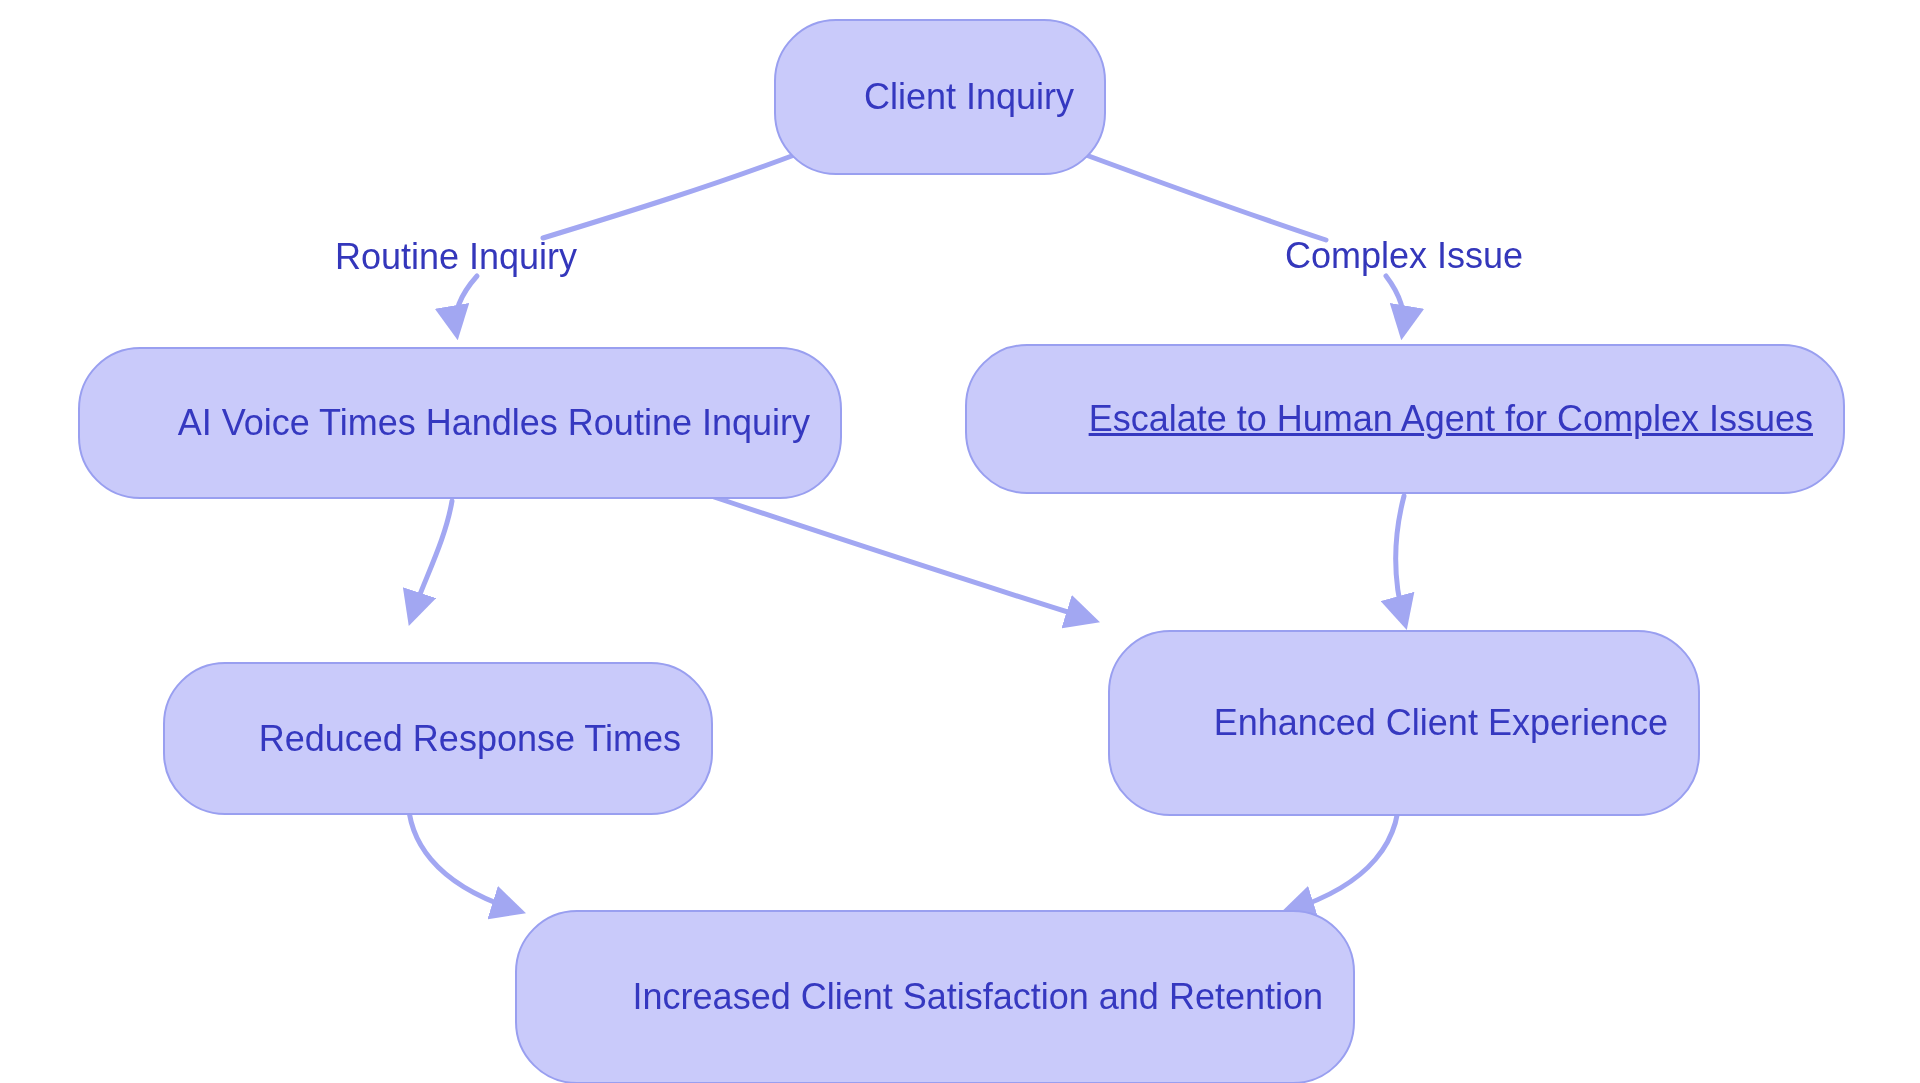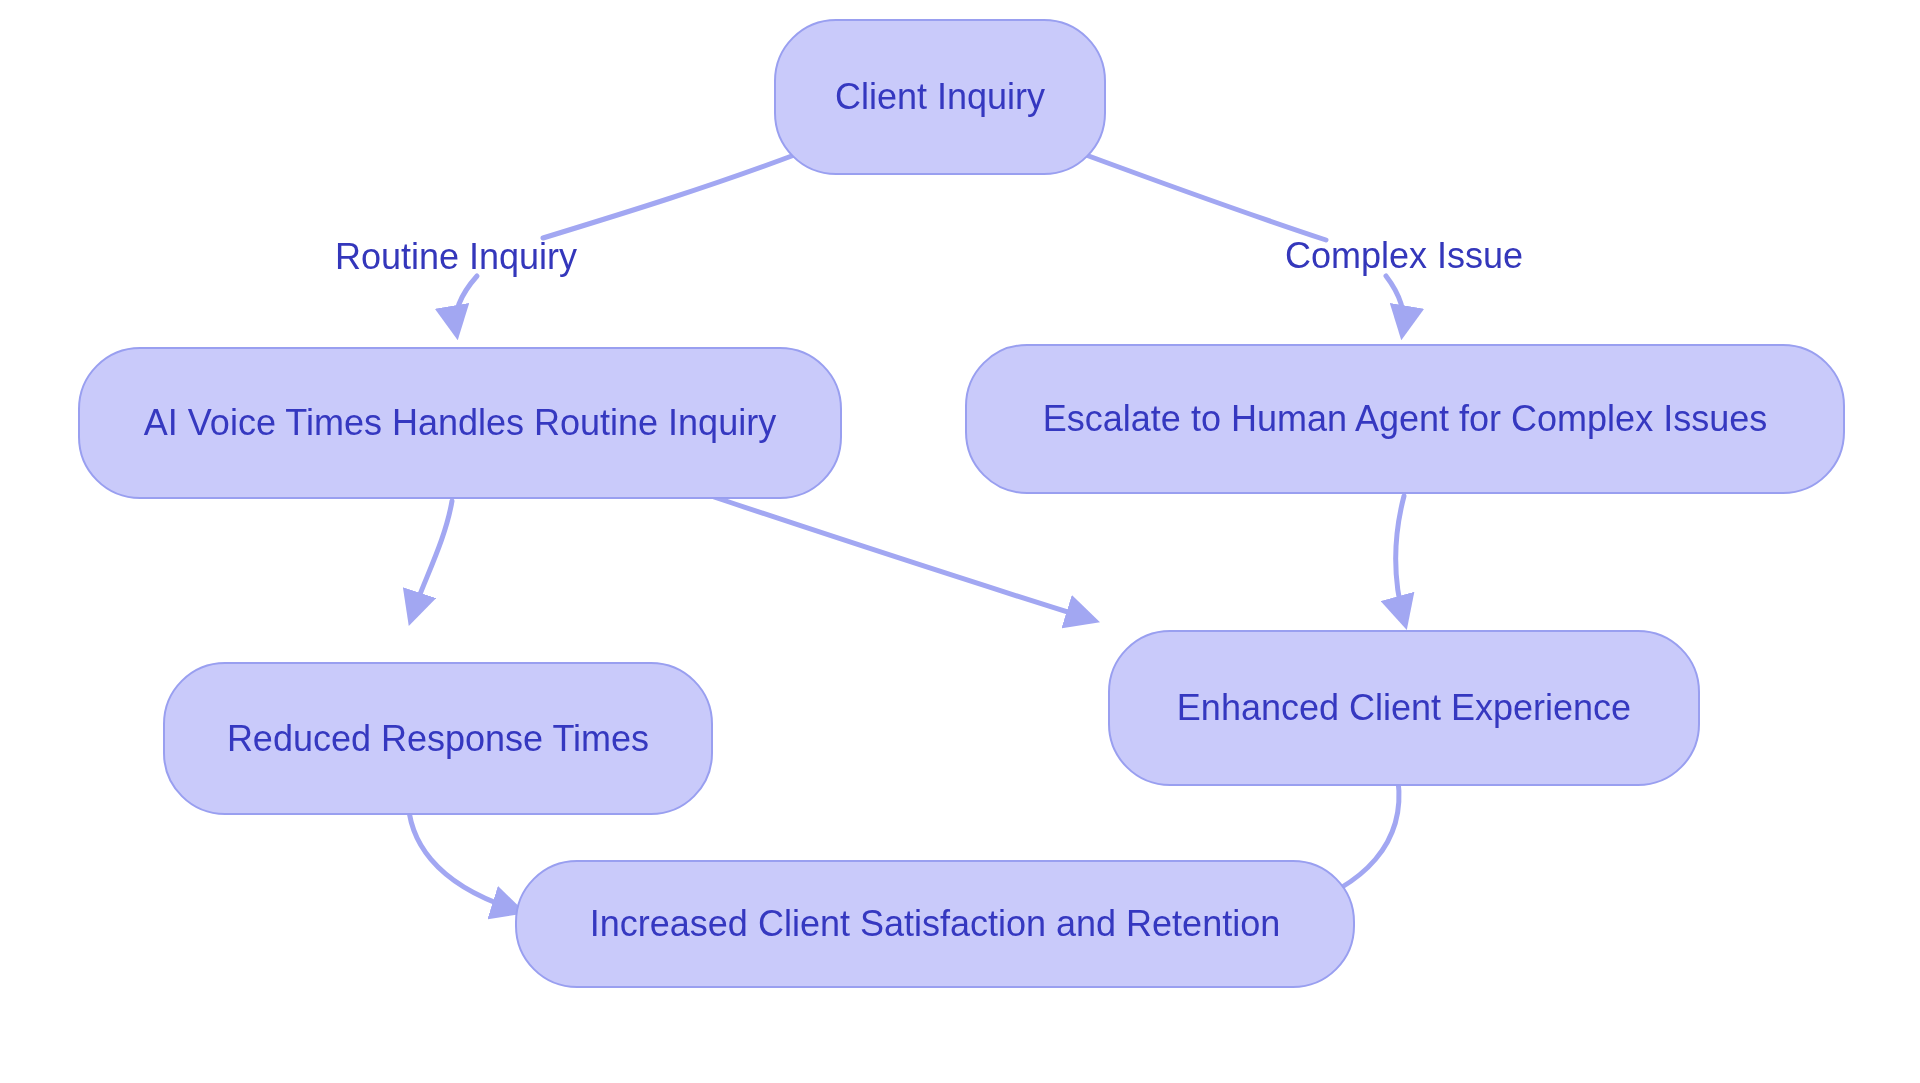--- a/index.html
+++ b/index.html
@@ -23,42 +23,42 @@
     height: 1083px;
   }
   .node {
     position: absolute;
     box-sizing: border-box;
     background: #c9cafa;
     border: 2.5px solid #999ff0;
     border-radius: 62px;
     display: flex;
     align-items: center;
-    justify-content: center;
+    justify-content: flex-end;
     text-align: center;
     color: #3538c0;
     font-size: 36px;
     line-height: 1.15;
     padding: 12px 30px;
   }
   .edge-label {
     position: absolute;
     transform: translate(-50%, -50%);
     color: #3437bb;
     font-size: 36px;
     white-space: nowrap;
     background: transparent;
   }
   
   #n-client-inquiry        { left: 774px;  top: 19px;  width: 332px; height: 156px; }
   #n-ai-voice-agent        { left: 78px;   top: 347px; width: 764px; height: 152px; }
-  #n-escalate-human        { left: 965px;  top: 344px; width: 880px; height: 150px; }
+  #n-escalate-human        { left: 965px;  top: 344px; width: 880px; height: 150px; text-decoration: underline; }
   #n-reduced-response      { left: 163px;  top: 626px; width: 550px; height: 153px; margin-top: 36px; }
-  #n-enhanced-experience   { left: 1108px; top: 630px; width: 592px; height: 156px; }
-  #n-increased-satisfaction{ left: 515px;  top: 860px; width: 840px; height: 128px; }
+  #n-enhanced-experience   { left: 1108px; top: 630px; width: 592px; height: 186px; }
+  #n-increased-satisfaction{ left: 515px;  top: 910px; width: 840px; height: 174px; }
   #lbl-routine-inquiry { left: 456px;  top: 257px; }
   #lbl-complex-issue   { left: 1404px; top: 256px; }
 </style>
 </head>
 <body>
 
 <div id="canvas">
 
   <svg id="edges" viewBox="0 0 1920 1083" xmlns="http://www.w3.org/2000/svg">
     <defs>

